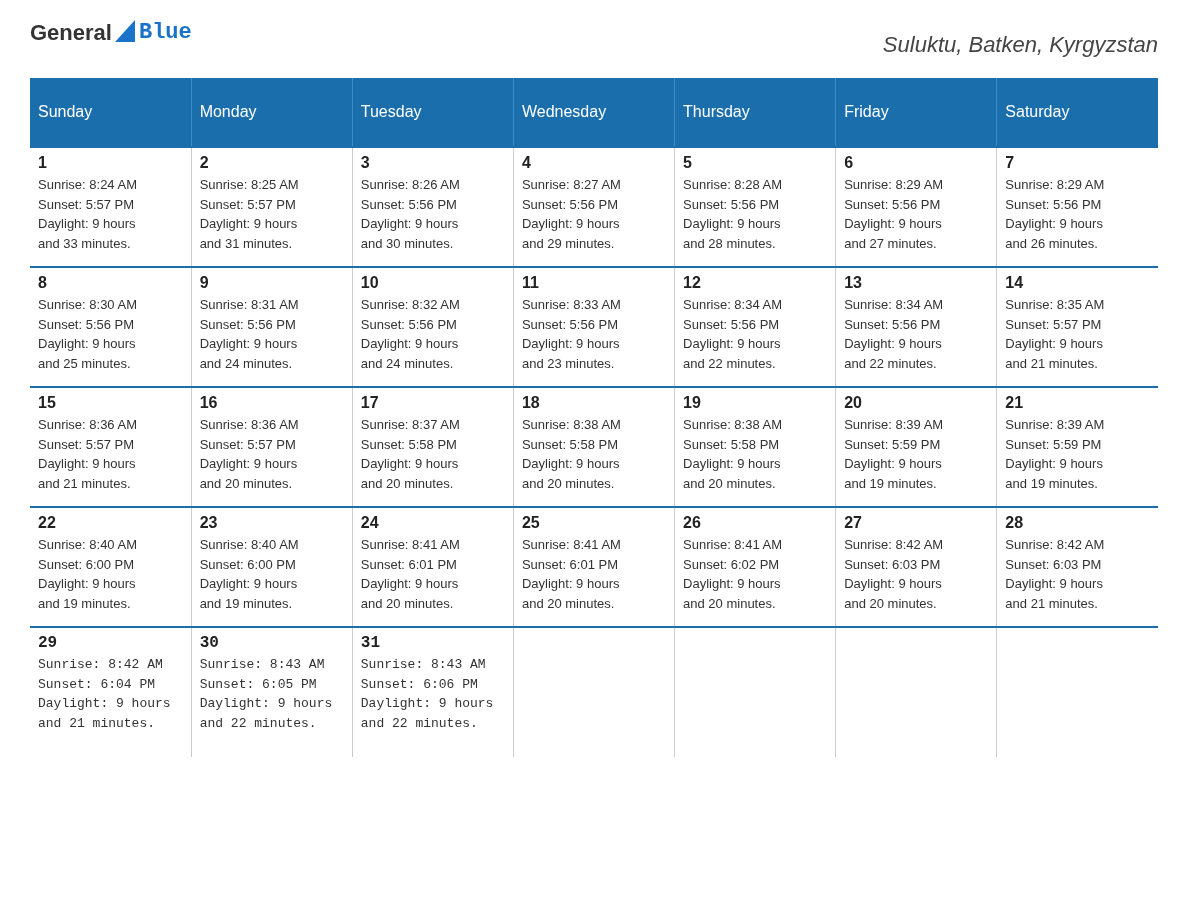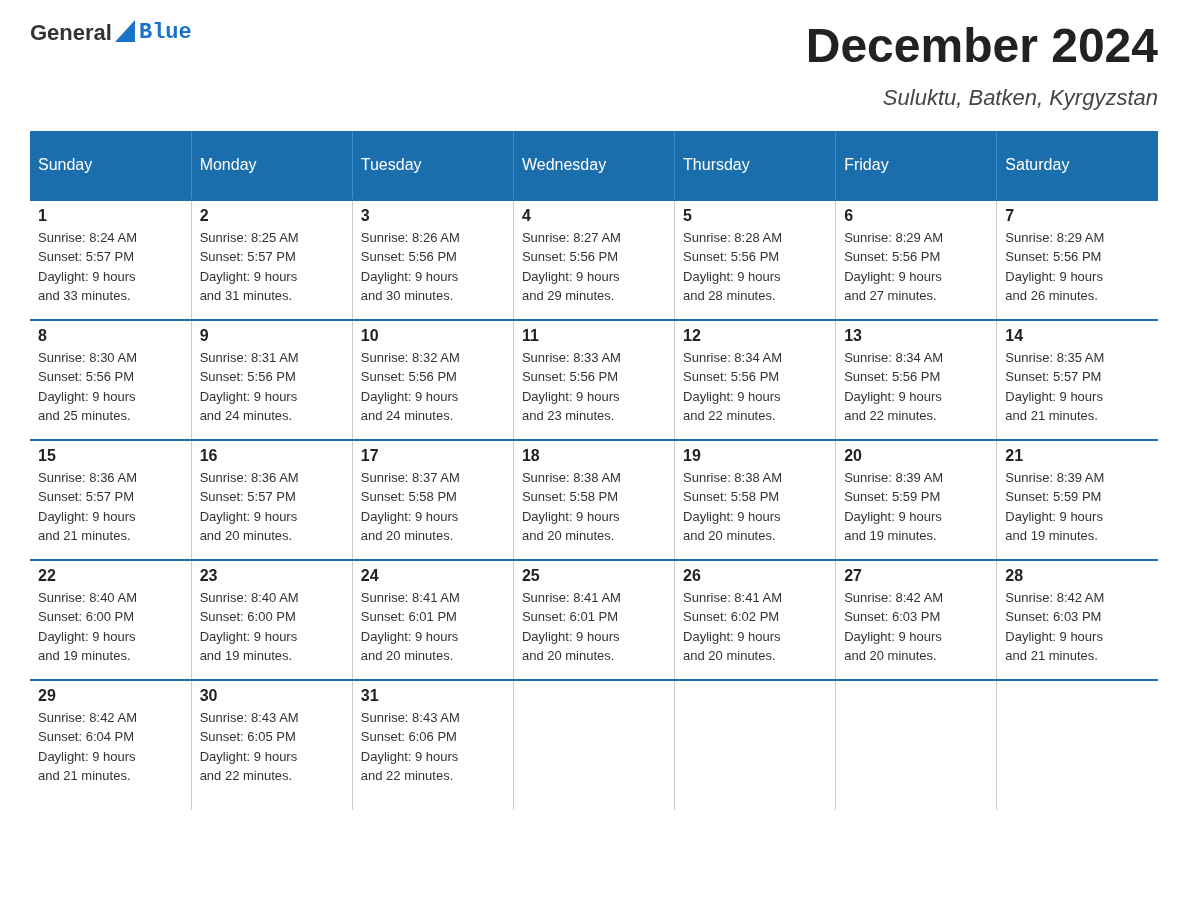--- a/index.html
+++ b/index.html
@@ -80,20 +80,21 @@
       display: block;
       margin-bottom: 3px;
     }
     .day-info {
       font-size: 13px;
       line-height: 1.5;
       color: #333;
     }
     tbody tr:last-child td {
       height: 130px;
+      font-family: Liberation Mono, monospace;
     }
     .logo-wrapper {
       display: flex;
     }
     .logo-line1 {
       display: flex;
       align-items: center;
     }
     .logo-line2 {
       margin-left: 4px;
@@ -110,21 +111,20 @@
         <svg width="20" height="22" viewBox="0 0 20 22">
           <polygon points="0,22 20,22 20,0" fill="#1a73c8"></polygon>
         </svg>
       </div>
     </div>
     <div class="logo-line2">
       <span class="logo-text logo-blue">Blue</span>
     </div>
   </div>
   <div class="logo-right">
-    <div class="month-title">December 2024</div>
     <div class="location">Suluktu, Batken, Kyrgyzstan</div>
   </div>
 </div>
 
 <table>
   <thead>
     <tr>
     <th>Sunday</th>
         <th>Monday</th>
         <th>Tuesday</th>

